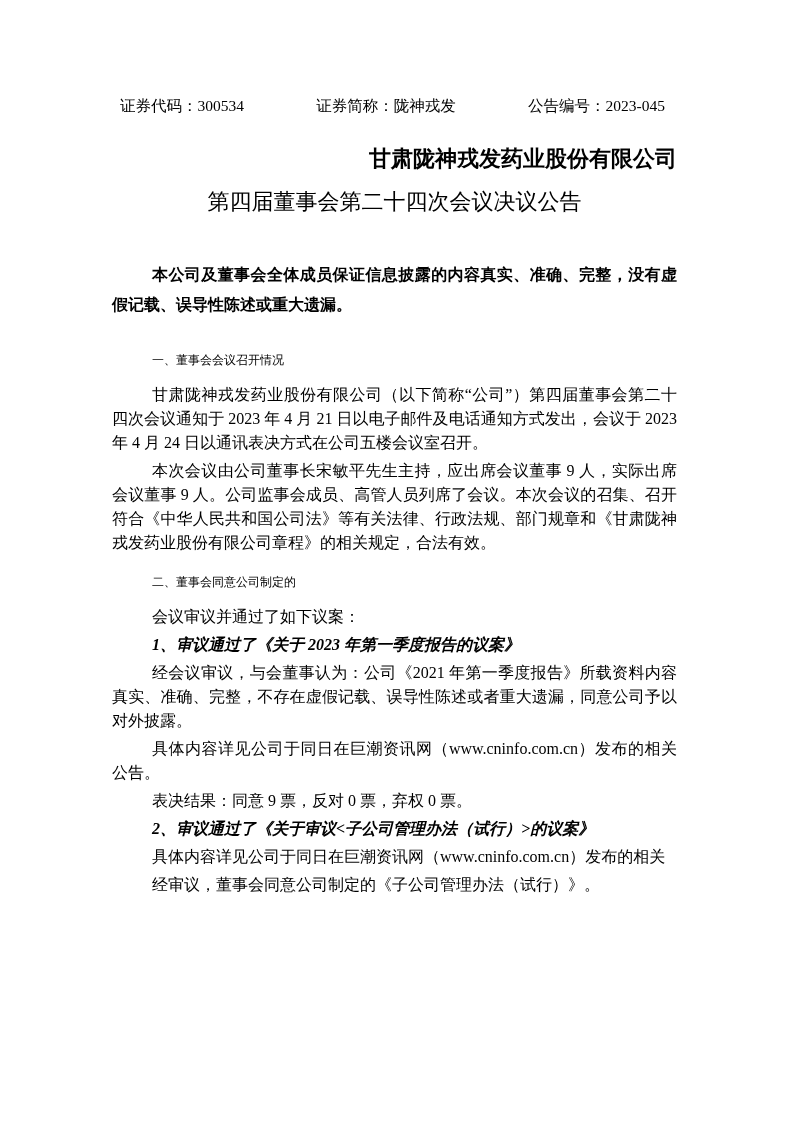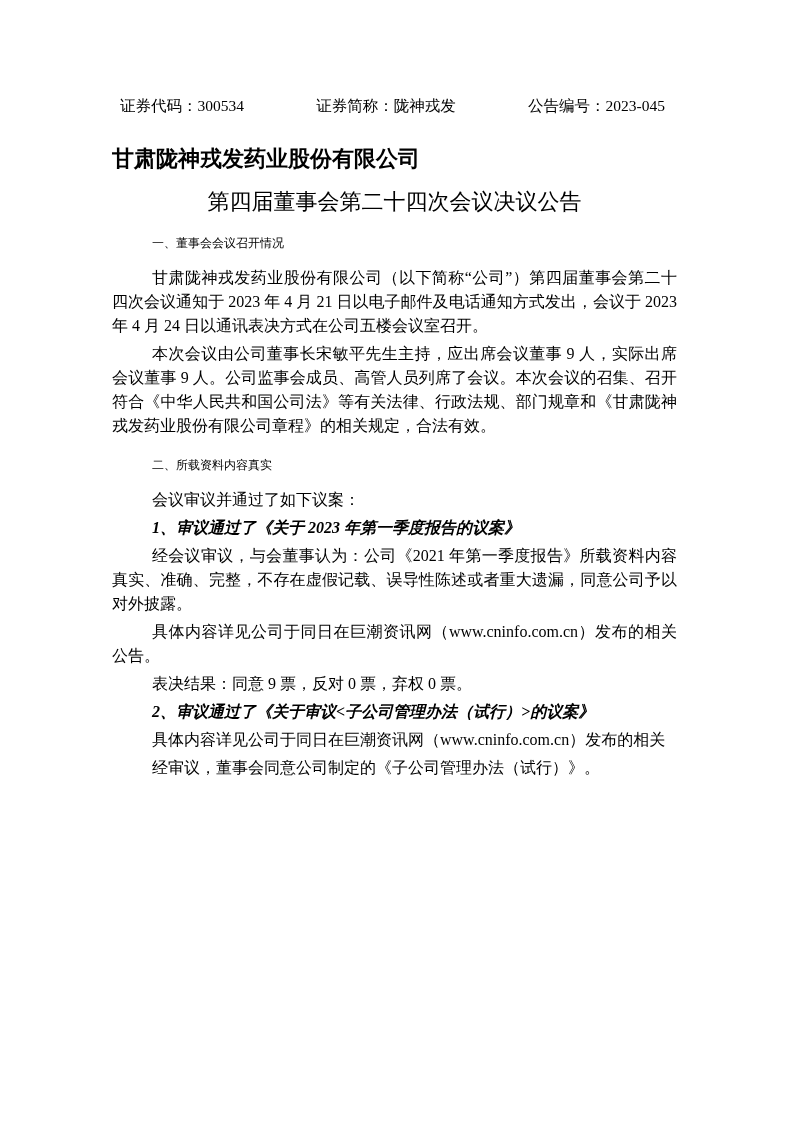--- a/index.html
+++ b/index.html
@@ -21,21 +21,21 @@
   .header-row {
     display: flex;
     justify-content: space-between;
     font-size: 15.5px;
     line-height: 21px;
     padding: 0 12px 0 8px;
     white-space: nowrap;
   }
   .title1 {
     margin: 28px 0 0 0;
-    text-align: left;
+    text-align: right;
     font-size: 22px;
     line-height: 29px;
     font-weight: bold;
   }
   .title2 {
     margin: 14px 0 0 0;
     text-align: center;
     font-size: 22px;
     line-height: 29px;
     font-weight: normal;
@@ -74,26 +74,27 @@
 
   <div class="header-row">
     <span>证券代码：300534</span>
     <span>证券简称：陇神戎发</span>
     <span>公告编号：2023-045</span>
   </div>
 
   <div class="title1">甘肃陇神戎发药业股份有限公司</div>
   <div class="title2">第四届董事会第二十四次会议决议公告</div>
 
+  <p class="disclaimer">本公司及董事会全体成员保证信息披露的内容真实、准确、完整，没有虚假记载、误导性陈述或重大遗漏。</p>
 
   <div class="sec-heading">一、董事会会议召开情况</div>
   <p class="body">甘肃陇神戎发药业股份有限公司（以下简称“公司”）第四届董事会第二十四次会议通知于 2023 年 4 月 21 日以电子邮件及电话通知方式发出，会议于 2023 年 4 月 24 日以通讯表决方式在公司五楼会议室召开。</p>
   <p class="body">本次会议由公司董事长宋敏平先生主持，应出席会议董事 9 人，实际出席会议董事 9 人。公司监事会成员、高管人员列席了会议。本次会议的召集、召开符合《中华人民共和国公司法》等有关法律、行政法规、部门规章和《甘肃陇神戎发药业股份有限公司章程》的相关规定，合法有效。</p>
 
-  <div class="sec-heading">二、所载资料内容真实</div>
+  <div class="sec-heading">二、董事会同意公司制定的</div>
   <p class="body">会议审议并通过了如下议案：</p>
 
   <p class="body bold">1、审议通过了《关于 2023 年第一季度报告的议案》</p>
   <p class="body">经会议审议，与会董事认为：公司《2021 年第一季度报告》所载资料内容真实、准确、完整，不存在虚假记载、误导性陈述或者重大遗漏，同意公司予以对外披露。</p>
   <p class="body">具体内容详见公司于同日在巨潮资讯网（www.cninfo.com.cn）发布的相关公告。</p>
   <p class="body">表决结果：同意 9 票，反对 0 票，弃权 0 票。</p>
 
   <p class="body bold">2、审议通过了《关于审议&lt;子公司管理办法（试行）&gt;的议案》</p>
   <p class="body">具体内容详见公司于同日在巨潮资讯网（www.cninfo.com.cn）发布的相关</p>
   <p class="body">经审议，董事会同意公司制定的《子公司管理办法（试行）》。</p>

